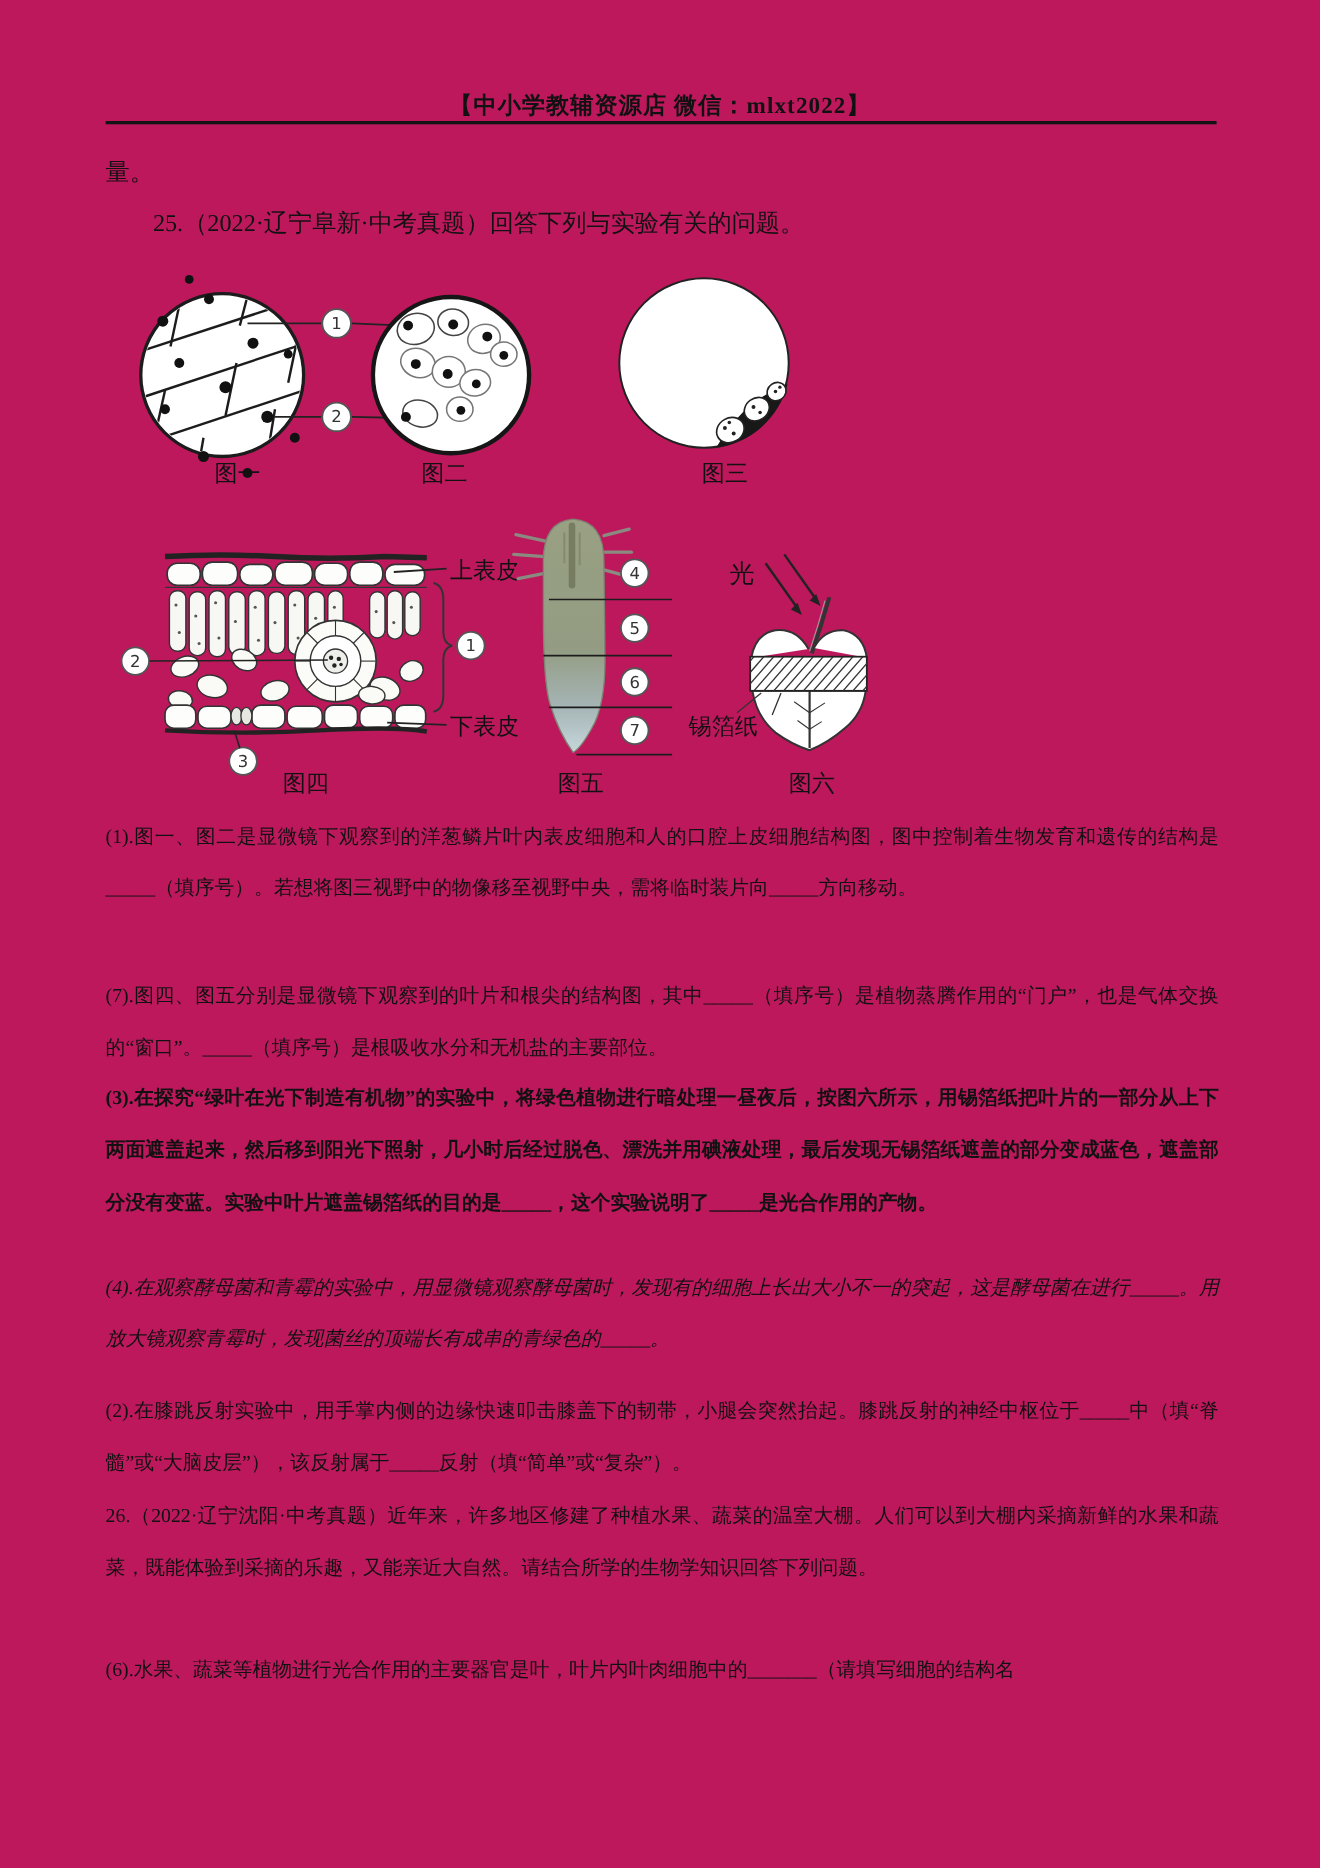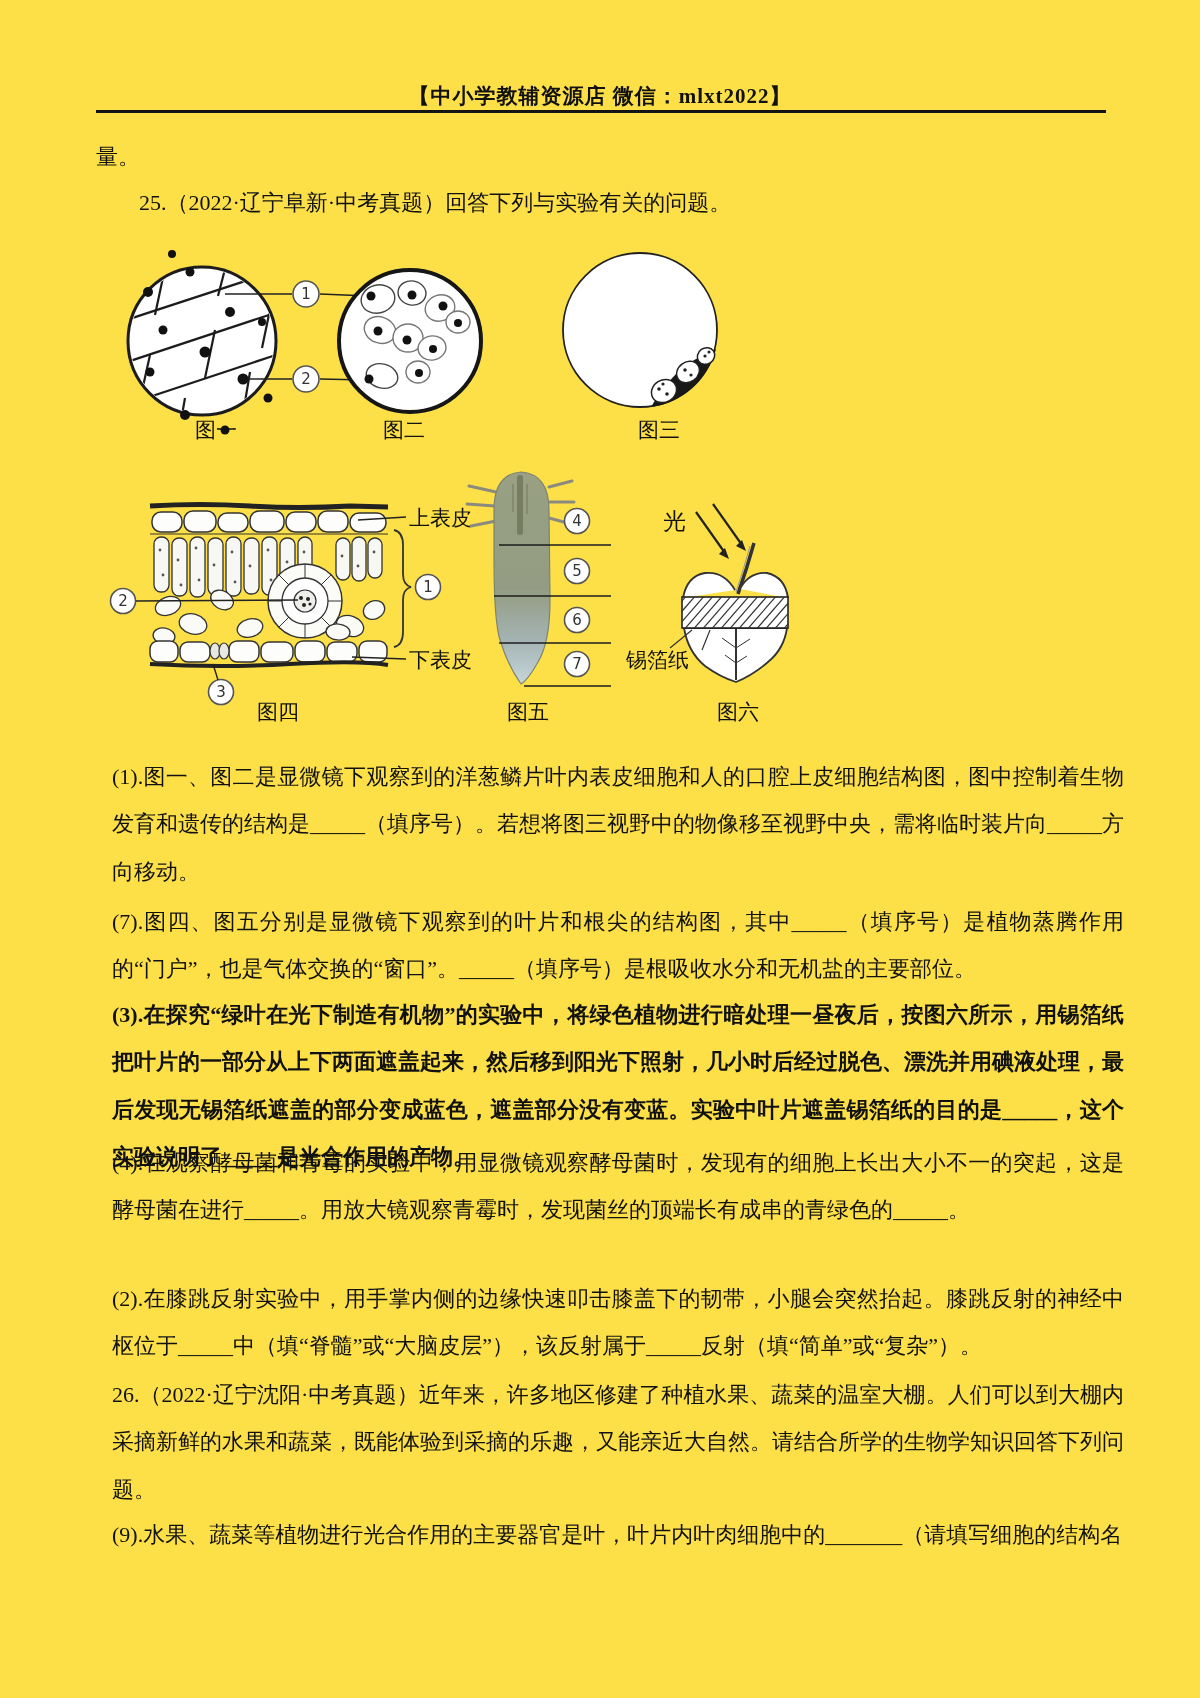--- a/index.html
+++ b/index.html
@@ -1,25 +1,25 @@
 <!DOCTYPE html>
 <html><head>
 <meta charset="utf-8">
 <style>
   html,body{margin:0;padding:0;background:#e8e8e8;}
   .page{
-    position:relative;width:1200px;height:1698px;margin:0 auto;background:#fde047;
+    position:relative;width:1200px;height:1698px;margin:0 auto;background:#be185d;
     font-family:"Liberation Serif","DejaVu Serif",serif;color:#111;overflow:hidden;
   }
   .hdr{position:absolute;top:82px;left:0;width:100%;text-align:center;
        font-size:21px;font-weight:bold;letter-spacing:1px;}
   .rule{position:absolute;top:110px;left:96px;right:94px;border-top:3px solid #141414;}
   .tline{position:absolute;left:96px;width:1010px;font-size:22px;line-height:28px;}
-  .para{position:absolute;left:96px;width:1012px;font-size:22px;line-height:47.3px;
-        text-align:justify;margin:16px;}
+  .para{position:absolute;left:96px;width:1012px;font-size:18px;line-height:47.3px;
+        text-align:justify;margin:0;}
   .figsvg{position:absolute;left:90px;top:245px;}
   text{font-family:"Liberation Serif","DejaVu Serif",serif;fill:#111;}
   text.lab{font-size:21px;}
   text.cap{font-size:21px;text-anchor:middle;}
   text.mk{font-size:15px;text-anchor:middle;font-family:"DejaVu Sans",sans-serif;fill:#333;}
 </style>
 </head>
 <body>
 
 <div class="page">
@@ -319,18 +319,18 @@
     </g>
 
     <text class="cap" x="278" y="719">图四</text>
     <text class="cap" x="528" y="719">图五</text>
     <text class="cap" x="738" y="719">图六</text>
   </svg>
 
   <p class="para" style="top:737px;">(1).图一、图二是显微镜下观察到的洋葱鳞片叶内表皮细胞和人的口腔上皮细胞结构图，图中控制着生物发育和遗传的结构是_____（填序号）。若想将图三视野中的物像移至视野中央，需将临时装片向_____方向移动。</p>
   <p class="para" style="top:882px;">(7).图四、图五分别是显微镜下观察到的叶片和根尖的结构图，其中_____（填序号）是植物蒸腾作用的“门户”，也是气体交换的“窗口”。_____（填序号）是根吸收水分和无机盐的主要部位。</p>
   <p class="para" style="top:975px;font-weight:bold;">(3).在探究“绿叶在光下制造有机物”的实验中，将绿色植物进行暗处理一昼夜后，按图六所示，用锡箔纸把叶片的一部分从上下两面遮盖起来，然后移到阳光下照射，几小时后经过脱色、漂洗并用碘液处理，最后发现无锡箔纸遮盖的部分变成蓝色，遮盖部分没有变蓝。实验中叶片遮盖锡箔纸的目的是_____，这个实验说明了_____是光合作用的产物。</p>
-  <p class="para" style="top:1123px;">(4).在观察酵母菌和青霉的实验中，用显微镜观察酵母菌时，发现有的细胞上长出大小不一的突起，这是酵母菌在进行_____。用放大镜观察青霉时，发现菌丝的顶端长有成串的青绿色的_____。</p>
+  <p class="para" style="top:1147px;font-style:italic;">(4).在观察酵母菌和青霉的实验中，用显微镜观察酵母菌时，发现有的细胞上长出大小不一的突起，这是酵母菌在进行_____。用放大镜观察青霉时，发现菌丝的顶端长有成串的青绿色的_____。</p>
   <p class="para" style="top:1259px;">(2).在膝跳反射实验中，用手掌内侧的边缘快速叩击膝盖下的韧带，小腿会突然抬起。膝跳反射的神经中枢位于_____中（填“脊髓”或“大脑皮层”），该反射属于_____反射（填“简单”或“复杂”）。</p>
   <p class="para" style="top:1355px;">26.（2022·辽宁沈阳·中考真题）近年来，许多地区修建了种植水果、蔬菜的温室大棚。人们可以到大棚内采摘新鲜的水果和蔬菜，既能体验到采摘的乐趣，又能亲近大自然。请结合所学的生物学知识回答下列问题。</p>
-  <p class="para" style="top:1495px;">(9).水果、蔬菜等植物进行光合作用的主要器官是叶，叶片内叶肉细胞中的_______（请填写细胞的结构名</p>
+  <p class="para" style="top:1495px;">(6).水果、蔬菜等植物进行光合作用的主要器官是叶，叶片内叶肉细胞中的_______（请填写细胞的结构名</p>
 
 </div>
 
 </body></html>

